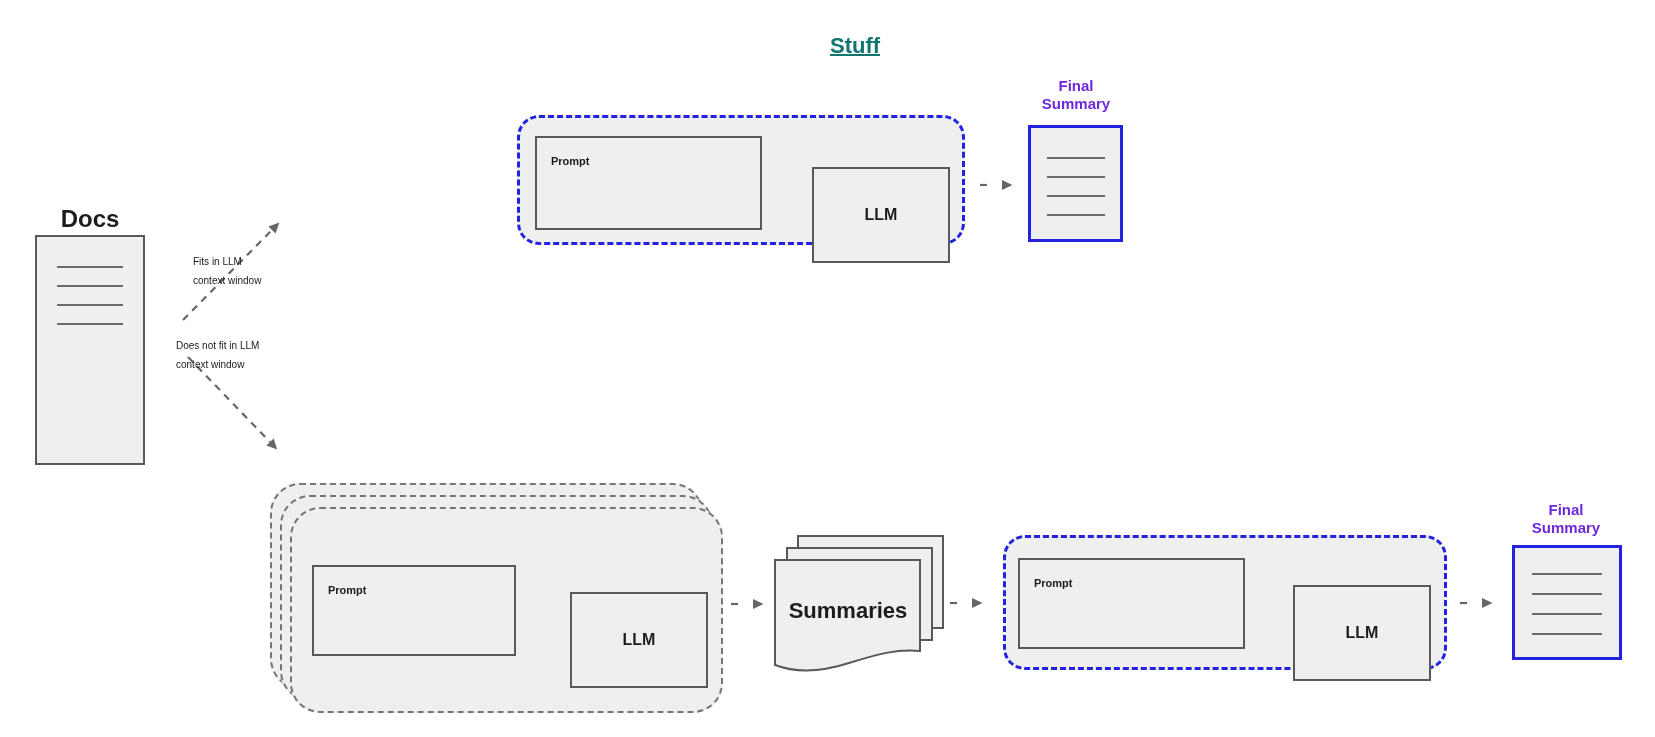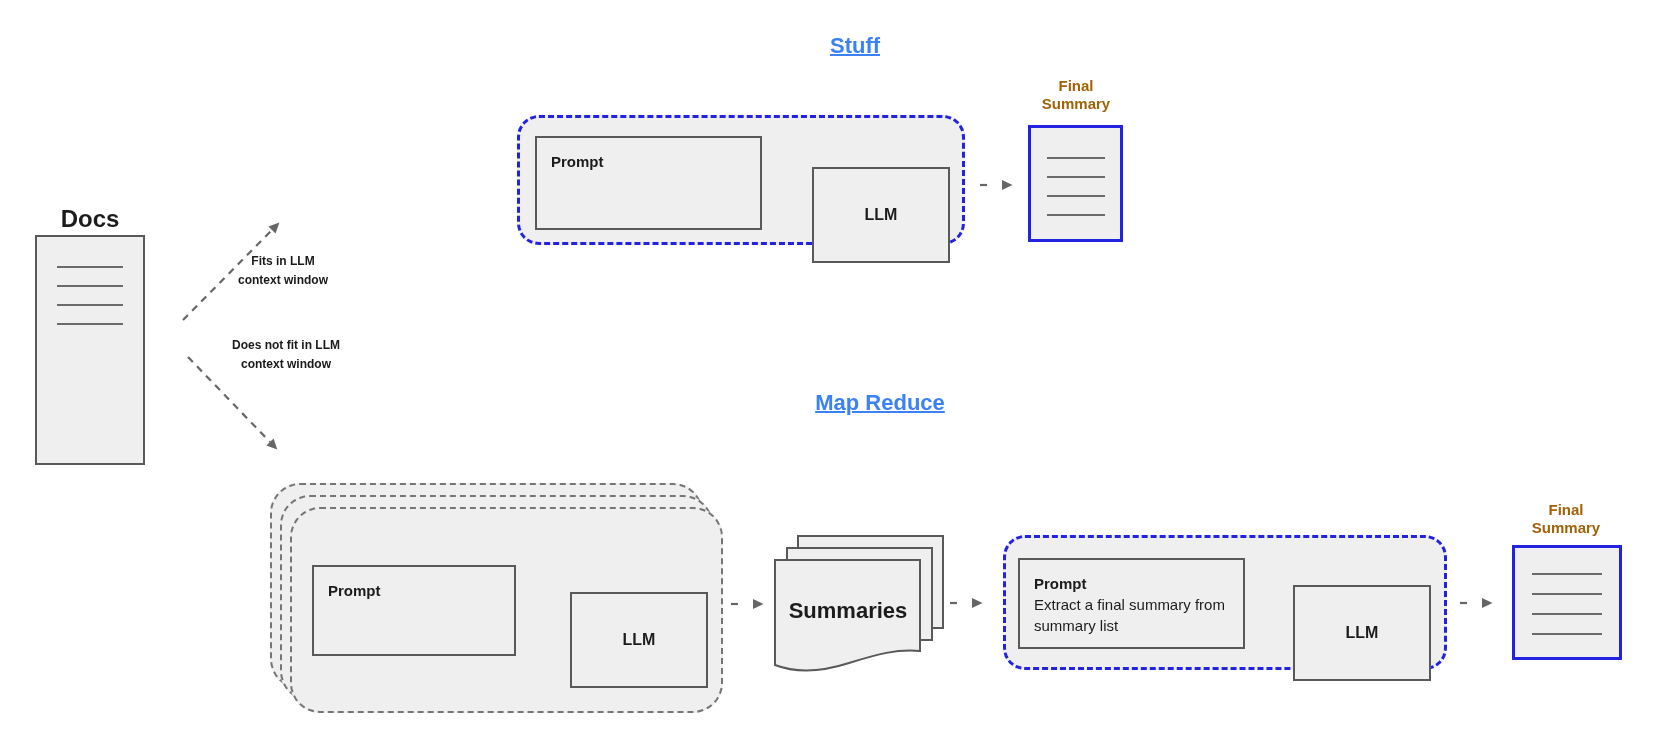--- a/index.html
+++ b/index.html
@@ -16,33 +16,33 @@
   .arrow-line{stroke:var(--arrow);stroke-width:2.2;fill:none;}
   .arrow-head{fill:var(--arrow);stroke:none;}
 
   .doc-box{position:absolute;background:var(--fill);border:2px solid var(--box-border);box-sizing:border-box;}
   .doc-box i{display:block;height:2px;background:#6a6a6a;margin:0 auto 17px auto;}
 
   .blue-doc{border:3px solid var(--blue);}
 
   .big-label{position:absolute;font-weight:700;text-align:center;}
   .title{position:absolute;font-size:22px;font-weight:700;text-align:center;
-         text-decoration:underline;text-decoration-thickness:2px;color:#3b82f6;}
-  .branch-label{position:absolute;font-size:12px;font-weight:700;line-height:19px;
-                text-align:center;white-space:pre-line;color:#1a1a1a;}
+         text-decoration:underline;text-decoration-thickness:2px;color:#0f766e;}
+  .branch-label{position:absolute;font-size:10px;font-weight:400;line-height:19px;
+                text-align:left;white-space:pre-line;color:#1a1a1a;}
   .final-label{position:absolute;font-size:15px;font-weight:700;line-height:18px;
-               text-align:center;white-space:pre-line;color:#a16207;}
+               text-align:center;white-space:pre-line;color:#6d28d9;}
 
   .blue-group{position:absolute;background:var(--fill);border:3px dashed var(--blue);
               border-radius:22px;box-sizing:border-box;}
   .stack-rect{position:absolute;width:433px;height:206px;background:var(--fill);
               border:2px dashed #767676;border-radius:30px;box-sizing:border-box;}
 
   .prompt-box{position:absolute;background:var(--fill);border:2px solid var(--box-border);
-              box-sizing:border-box;padding:13px 14px;font-size:15px;line-height:21px;}
+              box-sizing:border-box;padding:13px 14px;font-size:11px;line-height:21px;}
   .prompt-box .ph{font-weight:700;}
   .llm-box{position:absolute;background:var(--fill);border:2px solid var(--box-border);
            box-sizing:border-box;display:flex;align-items:center;justify-content:center;
            font-size:16px;font-weight:700;margin-top:30px;}
   .summaries-label{position:absolute;font-size:22px;font-weight:700;text-align:center;}
   .sheet{fill:var(--fill);stroke:var(--box-border);stroke-width:2;}
 </style>
 </head>
 <body>
 
@@ -88,42 +88,40 @@
 
   <div class="final-label" style="left:1016px;top:77px;width:120px;">Final
 Summary</div>
   <div class="doc-box blue-doc" style="left:1028px;top:125px;width:95px;height:117px;padding-top:29px;">
     <i style="width:58px;"></i>
       <i style="width:58px;"></i>
       <i style="width:58px;"></i>
       <i style="width:58px;"></i>
   </div>
 
-  <div class="title" style="left:785px;top:390px;width:190px;">Map Reduce</div>
 
   <div class="stack-rect" style="left:270px;top:483px;"></div>
   <div class="stack-rect" style="left:280px;top:495px;"></div>
   <div class="stack-rect" style="left:290px;top:507px;"></div>
 
   <div class="prompt-box" style="left:312px;top:565px;width:204px;height:91px;">
     <div class="ph">Prompt</div>
   </div>
   <div class="llm-box" style="left:570px;top:562px;width:138px;height:96px;">LLM</div>
 
   <svg class="abs" style="left:772px;top:530px;" width="178" height="148" viewBox="0 0 178 148">
     <rect class="sheet" x="26" y="6" width="145" height="92"></rect>
     <rect class="sheet" x="15" y="18" width="145" height="92"></rect>
     <path class="sheet" d="M3 30 H148 V121 C124 119 106 124 77 133 C49 142 24 143 3 135 Z"></path>
   </svg>
   <div class="summaries-label" style="left:788px;top:598px;width:120px;">Summaries</div>
 
   <div class="blue-group" style="left:1003px;top:535px;width:444px;height:135px;"></div>
   <div class="prompt-box" style="left:1018px;top:558px;width:227px;height:91px;">
     <div class="ph">Prompt</div>
-    <div>Extract a final summary from summary list</div>
   </div>
   <div class="llm-box" style="left:1293px;top:555px;width:138px;height:96px;">LLM</div>
 
   <div class="final-label" style="left:1506px;top:501px;width:120px;">Final
 Summary</div>
   <div class="doc-box blue-doc" style="left:1512px;top:545px;width:110px;height:115px;padding-top:25px;">
     <i style="width:70px;margin-bottom:18px;"></i>
       <i style="width:70px;margin-bottom:18px;"></i>
       <i style="width:70px;margin-bottom:18px;"></i>
       <i style="width:70px;margin-bottom:18px;"></i>

